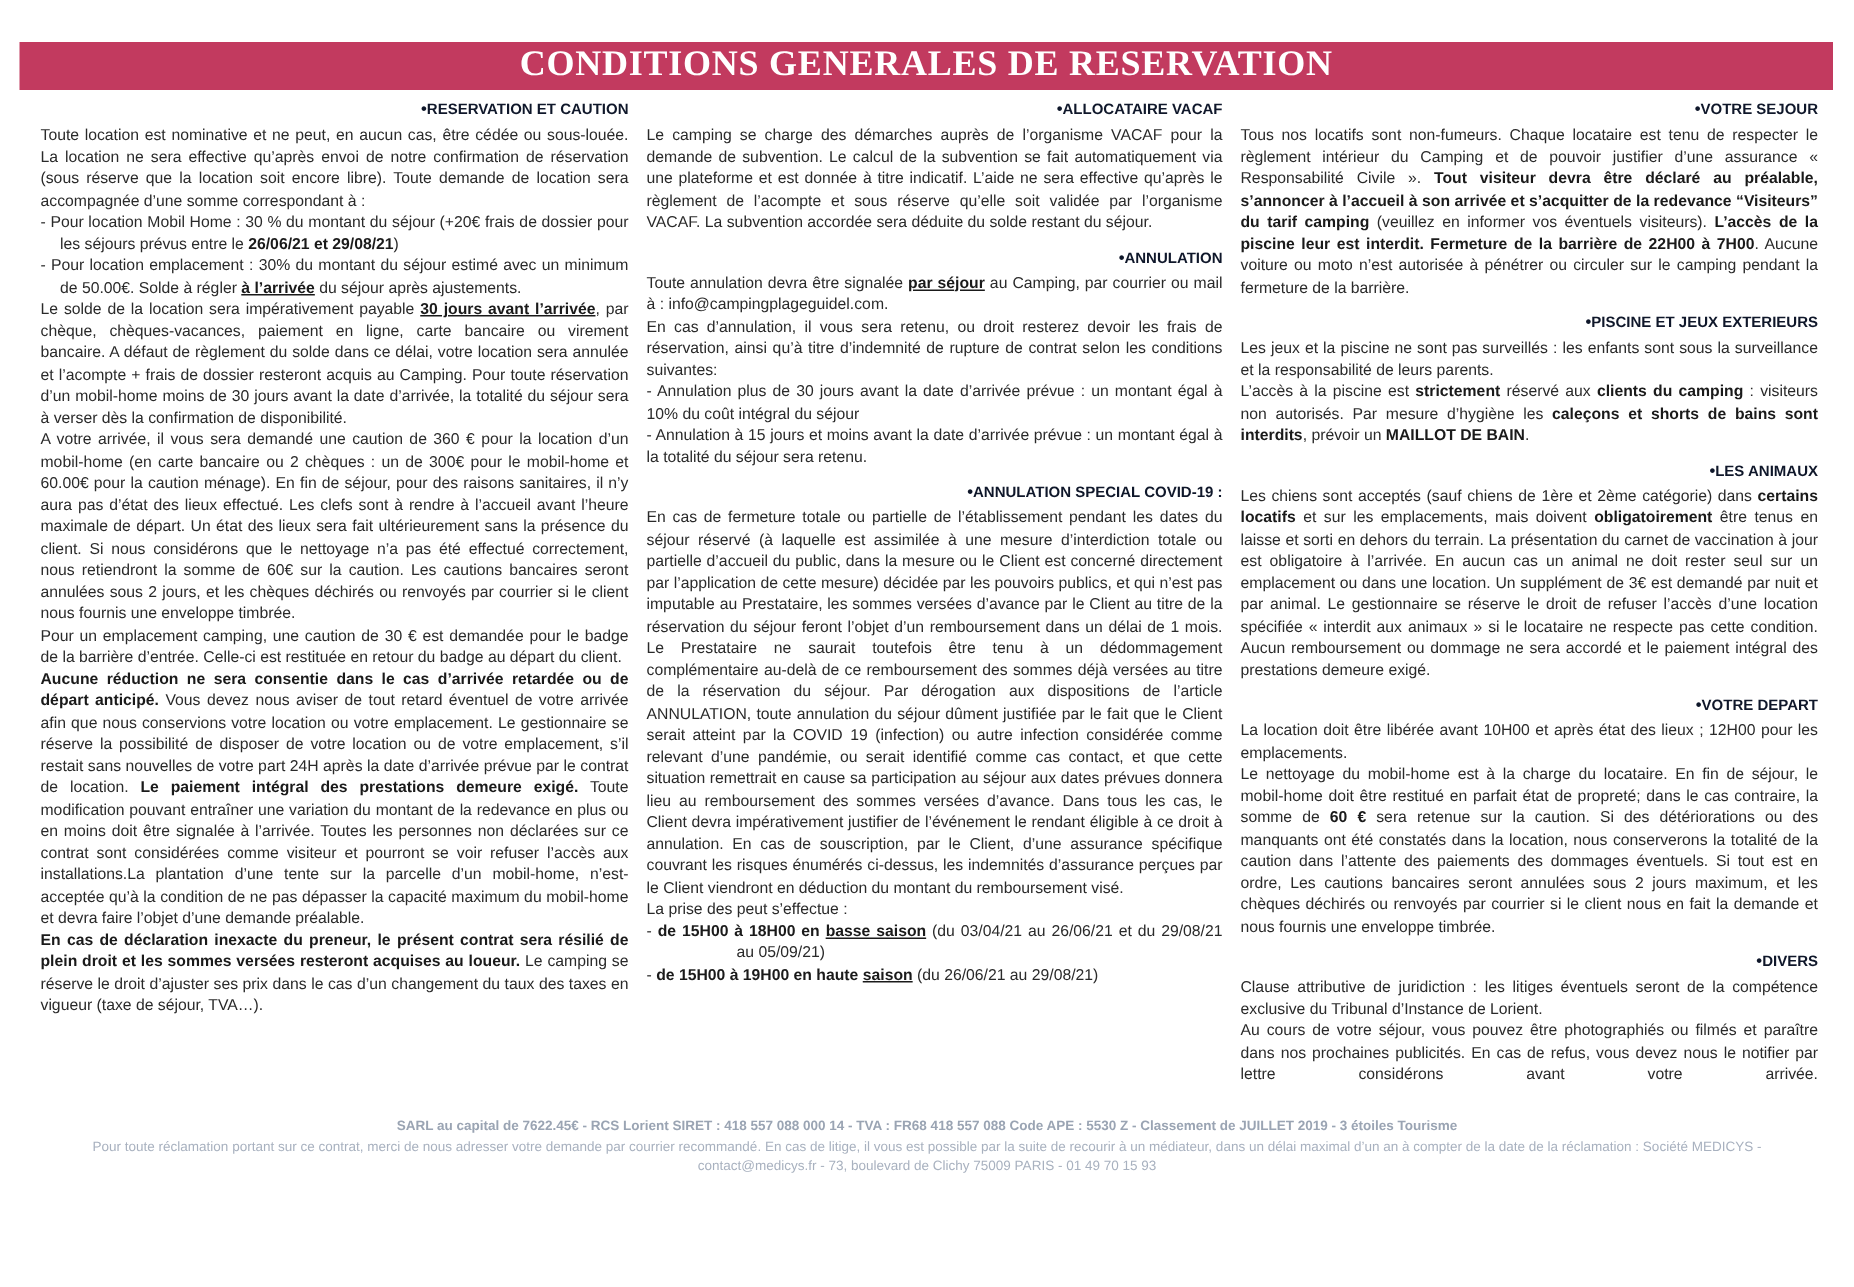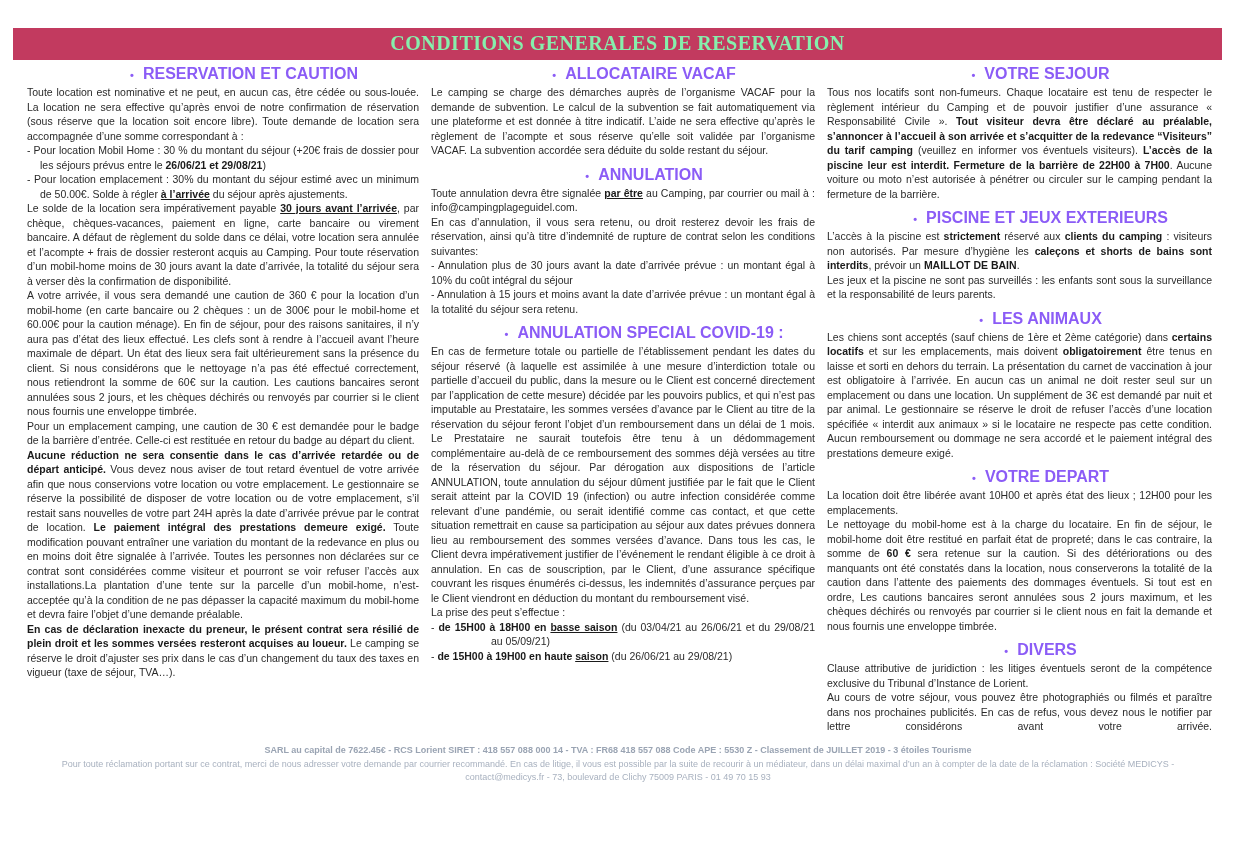--- a/index.html
+++ b/index.html
@@ -3,36 +3,36 @@
 <meta charset="utf-8">
 <style>
   html,body{margin:0;padding:0;}
   body{
     width:1236px;height:858px;position:relative;overflow:hidden;
     background:#ffffff;
     font-family:"Liberation Sans", sans-serif;
   }
   .banner{
     position:absolute;left:13px;top:28px;width:1209px;height:32px;
-    color:#86efac;text-align:center;
+    color:#ffffff;text-align:center;
     font-family:"Liberation Serif", serif;
-    font-size:20px;font-weight:600;line-height:31px;letter-spacing:0.5px;
+    font-size:24px;font-weight:600;line-height:31px;letter-spacing:0.5px;
   }
   .columns{
     position:absolute;left:27px;top:66px;width:1185px;
     display:grid;grid-template-columns:392px 384px 385px;column-gap:12px;
   }
   .col{
     font-size:10.5px;line-height:14.5px;color:#2a2a2a;
     text-align:justify;
   }
   .h{
-    font-weight:700;font-size:16px;line-height:15px;
-    padding-left:33px;text-align:center;
-    margin-top:9px;margin-bottom:2px;color:#8b5cf6;
+    font-weight:700;font-size:10px;line-height:15px;
+    padding-left:33px;text-align:right;
+    margin-top:9px;margin-bottom:2px;color:#0f172a;
   }
   .h::before{content:"\2022";display:inline-block;width:22px;font-size:11px;}
   .h:first-child{margin-top:0;}
   .p,.li{margin:0;}
   .gap{margin-top:0;}
   b{color:#1a1a1a;}
   .footer{
     position:absolute;left:0;top:744px;width:100%;text-align:center;
     color:#a8b1bf;font-size:9px;line-height:13.5px;
   }
@@ -55,36 +55,36 @@
         <div class="p">Le solde de la location sera impérativement payable <b><u>30 jours avant l’arrivée</u></b>, par chèque, chèques-vacances, paiement en ligne, carte bancaire ou virement bancaire. A défaut de règlement du solde dans ce délai, votre location sera annulée et l’acompte + frais de dossier resteront acquis au Camping. Pour toute réservation d’un mobil-home moins de 30 jours avant la date d’arrivée, la totalité du séjour sera à verser dès la confirmation de disponibilité.</div>
         <div class="p gap">A votre arrivée, il vous sera demandé une caution de 360 € pour la location d’un mobil-home (en carte bancaire ou 2 chèques : un de 300€ pour le mobil-home et 60.00€ pour la caution ménage). En fin de séjour, pour des raisons sanitaires, il n’y aura pas d’état des lieux effectué. Les clefs sont à rendre à l’accueil avant l’heure maximale de départ. Un état des lieux sera fait ultérieurement sans la présence du client. Si nous considérons que le nettoyage n’a pas été effectué correctement, nous retiendront la somme de 60€ sur la caution. Les cautions bancaires seront annulées sous 2 jours, et les chèques déchirés ou renvoyés par courrier si le client nous fournis une enveloppe timbrée.</div>
         <div class="p gap">Pour un emplacement camping, une caution de 30 € est demandée pour le badge de la barrière d’entrée. Celle-ci est restituée en retour du badge au départ du client.</div>
         <div class="p gap"><b>Aucune réduction ne sera consentie dans le cas d’arrivée retardée ou de départ anticipé.</b> Vous devez nous aviser de tout retard éventuel de votre arrivée afin que nous conservions votre location ou votre emplacement. Le gestionnaire se réserve la possibilité de disposer de votre location ou de votre emplacement, s’il restait sans nouvelles de votre part 24H après la date d’arrivée prévue par le contrat de location. <b>Le paiement intégral des prestations demeure exigé.</b> Toute modification pouvant entraîner une variation du montant de la redevance en plus ou en moins doit être signalée à l’arrivée. Toutes les personnes non déclarées sur ce contrat sont considérées comme visiteur et pourront se voir refuser l’accès aux installations.La plantation d’une tente sur la parcelle d’un mobil-home, n’est-acceptée qu’à la condition de ne pas dépasser la capacité maximum du mobil-home et devra faire l’objet d’une demande préalable.</div>
         <div class="p"><b>En cas de déclaration inexacte du preneur, le présent contrat sera résilié de plein droit et les sommes versées resteront acquises au loueur.</b> Le camping se réserve le droit d’ajuster ses prix dans le cas d’un changement du taux des taxes en vigueur (taxe de séjour, TVA…).</div>
       </div>
     <div class="col">
         <div class="h">ALLOCATAIRE VACAF</div>
         <div class="p">Le camping se charge des démarches auprès de l’organisme VACAF pour la demande de subvention. Le calcul de la subvention se fait automatiquement via une plateforme et est donnée à titre indicatif. L’aide ne sera effective qu’après le règlement de l’acompte et sous réserve qu’elle soit validée par l’organisme VACAF. La subvention accordée sera déduite du solde restant du séjour.</div>
         <div class="h">ANNULATION</div>
-        <div class="p">Toute annulation devra être signalée <b><u>par être</u></b> au Camping, par courrier ou mail à : info@campingplageguidel.com.</div>
+        <div class="p">Toute annulation devra être signalée <b><u>par séjour</u></b> au Camping, par courrier ou mail à : info@campingplageguidel.com.</div>
         <div class="p">En cas d’annulation, il vous sera retenu, ou droit resterez devoir les frais de réservation, ainsi qu’à titre d’indemnité de rupture de contrat selon les conditions suivantes:</div>
         <div class="p">- Annulation plus de 30 jours avant la date d’arrivée prévue : un montant égal à 10% du coût intégral du séjour</div>
         <div class="p">- Annulation à 15 jours et moins avant la date d’arrivée prévue : un montant égal à la totalité du séjour sera retenu.</div>
         <div class="h">ANNULATION SPECIAL COVID-19 :</div>
         <div class="p">En cas de fermeture totale ou partielle de l’établissement pendant les dates du séjour réservé (à laquelle est assimilée à une mesure d’interdiction totale ou partielle d’accueil du public, dans la mesure ou le Client est concerné directement par l’application de cette mesure) décidée par les pouvoirs publics, et qui n’est pas imputable au Prestataire, les sommes versées d’avance par le Client au titre de la réservation du séjour feront l’objet d’un remboursement dans un délai de 1 mois. Le Prestataire ne saurait toutefois être tenu à un dédommagement complémentaire au-delà de ce remboursement des sommes déjà versées au titre de la réservation du séjour. Par dérogation aux dispositions de l’article ANNULATION, toute annulation du séjour dûment justifiée par le fait que le Client serait atteint par la COVID 19 (infection) ou autre infection considérée comme relevant d’une pandémie, ou serait identifié comme cas contact, et que cette situation remettrait en cause sa participation au séjour aux dates prévues donnera lieu au remboursement  des sommes versées d’avance. Dans tous les cas, le Client devra impérativement justifier de l’événement le rendant éligible à ce droit à annulation. En cas de souscription, par le Client, d’une assurance spécifique couvrant les risques énumérés ci-dessus, les indemnités d’assurance perçues par le Client viendront en déduction du montant du remboursement visé.</div>
         <div class="p">La prise des peut s’effectue :</div>
         <div class="li" style="padding-left: 60px; text-indent: -60px;">- <b>de 15H00 à 18H00 en <u>basse saison</u></b> (du 03/04/21 au 26/06/21 et du 29/08/21 au 05/09/21)</div>
         <div class="li" style="padding-left: 13px; text-indent: -13px;">- <b>de 15H00 à 19H00 en haute <u>saison</u></b> (du 26/06/21 au 29/08/21)</div>
       </div>
     <div class="col">
         <div class="h">VOTRE SEJOUR</div>
         <div class="p">Tous nos locatifs sont non-fumeurs. Chaque locataire est tenu de respecter le règlement intérieur du Camping et de pouvoir justifier d’une assurance « Responsabilité Civile ». <b>Tout visiteur devra être déclaré au préalable, s’annoncer à l’accueil à son arrivée et s’acquitter de la redevance “Visiteurs” du tarif camping</b> (veuillez en informer vos éventuels visiteurs). <b>L’accès de la piscine leur est interdit. Fermeture de la barrière de 22H00 à 7H00</b>. Aucune voiture ou moto n’est autorisée à pénétrer ou circuler sur le camping pendant la fermeture de la barrière.</div>
         <div class="h">PISCINE ET JEUX EXTERIEURS</div>
+        <div class="p">Les jeux et la piscine ne sont pas surveillés : les enfants sont sous la surveillance et la responsabilité de leurs parents.</div>
         <div class="p">L’accès à la piscine est <b>strictement</b> réservé aux <b>clients du camping</b> : visiteurs non autorisés. Par mesure d’hygiène les <b>caleçons et shorts de bains sont interdits</b>, prévoir un <b>MAILLOT DE BAIN</b>.</div>
-        <div class="p">Les jeux et la piscine ne sont pas surveillés : les enfants sont sous la surveillance et la responsabilité de leurs parents.</div>
         <div class="h">LES ANIMAUX</div>
         <div class="p">Les chiens sont acceptés (sauf chiens de 1ère et 2ème catégorie) dans <b>certains locatifs</b> et sur les emplacements, mais doivent <b>obligatoirement</b> être tenus en laisse et sorti en dehors du terrain. La présentation du carnet de vaccination à jour est obligatoire à l’arrivée. En aucun cas un animal ne doit rester seul sur un emplacement ou dans une location. Un supplément de 3€ est demandé par nuit et par animal. Le gestionnaire se réserve le droit de refuser l’accès d’une location spécifiée « interdit aux animaux » si le locataire ne respecte pas cette condition. Aucun remboursement ou dommage ne sera accordé et le paiement intégral des prestations demeure exigé.</div>
         <div class="h">VOTRE DEPART</div>
         <div class="p">La location doit être libérée avant 10H00 et après état des lieux ; 12H00 pour les emplacements.</div>
         <div class="p">Le nettoyage du mobil-home est à la charge du locataire. En fin de séjour, le mobil-home doit être restitué en parfait état de propreté; dans le cas contraire, la somme de <b>60 €</b> sera retenue sur la caution. Si des détériorations ou des manquants ont été constatés dans la location, nous conserverons la totalité de la caution dans l’attente des paiements des dommages éventuels. Si tout est en ordre, Les cautions bancaires seront annulées sous 2 jours maximum, et les chèques déchirés ou renvoyés par courrier si le client nous en fait la demande et nous fournis une enveloppe timbrée.</div>
         <div class="h">DIVERS</div>
         <div class="p">Clause attributive de juridiction : les litiges éventuels seront de la compétence exclusive du Tribunal d’Instance de Lorient.</div>
         <div class="p" style="text-align-last: justify;">Au cours de votre séjour, vous pouvez être photographiés ou filmés et paraître dans nos prochaines publicités. En cas de refus, vous devez nous le notifier par lettre considérons avant votre arrivée.</div>
       </div>
   </div>

